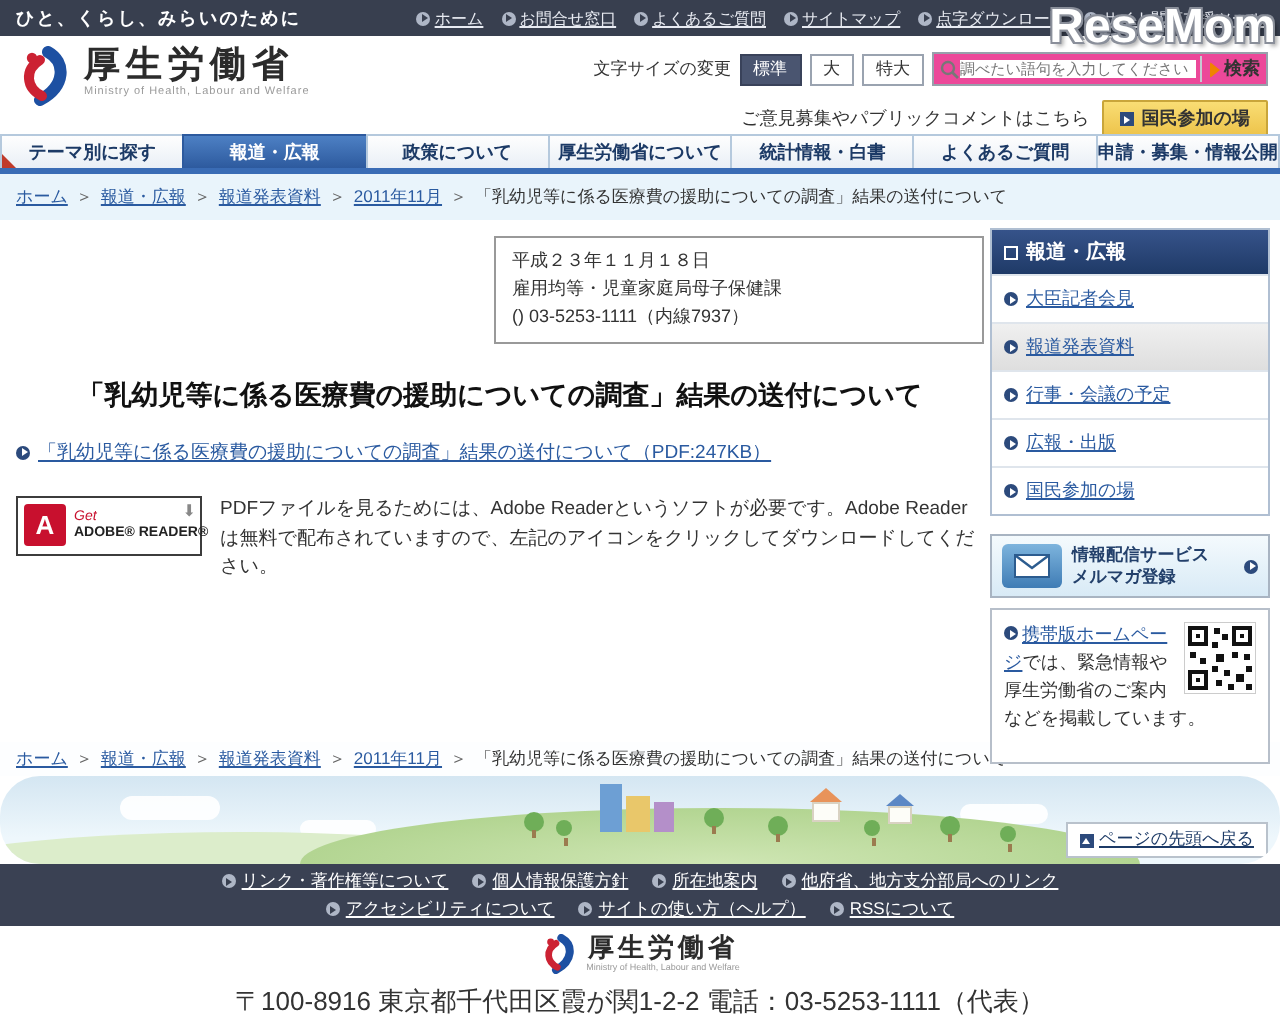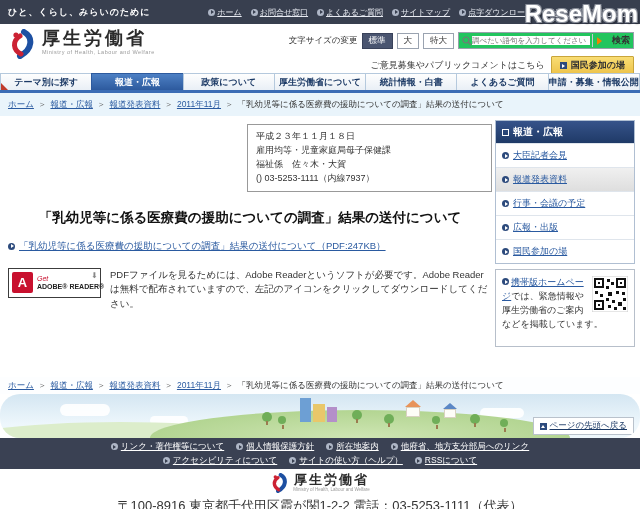--- a/index.html
+++ b/index.html
@@ -1,42 +1,42 @@
 <!DOCTYPE html>
 <html><head>
 <meta charset="utf-8">
 <style>
   * { margin:0; padding:0; box-sizing:border-box; }
   html,body { background:#fff; }
   body { font-family:"Liberation Sans","DejaVu Sans",sans-serif; }
   #page { position:relative; width:640px; height:509px; overflow:hidden; background:#fff; margin:0 auto; }
 
   
-  .topbar { height:24px; background:#383f4f; color:#fff; display:flex; align-items:center; justify-content:space-between; padding:0 8px; }
+  .topbar { height:18px; background:#383f4f; color:#fff; display:flex; align-items:center; justify-content:space-between; padding:0 8px; }
   .topbar .tagline { font-size:9px; font-weight:bold; letter-spacing:1px; }
   .toplinks { display:flex; align-items:center; gap:9px; }
   .toplink { display:flex; align-items:center; gap:2px; font-size:8px; color:#e8ebf2; text-decoration:underline; cursor:pointer; white-space:nowrap; }
   .bul { width:7px; height:7px; border-radius:50%; background:#aeb6c6; position:relative; flex:0 0 auto; }
   .bul::after { content:""; position:absolute; left:2.5px; top:1.5px; border-left:3px solid #383f4f; border-top:2px solid transparent; border-bottom:2px solid transparent; }
   .watermark { position:absolute; top:0px; right:2px; font-size:24px; font-weight:bold; color:#fff; z-index:50;
     text-shadow:-1px -1px 0 #8a8f9a, 1px -1px 0 #8a8f9a, -1px 1px 0 #8a8f9a, 1px 1px 0 #8a8f9a, 2px 2px 2px rgba(0,0,0,.35); letter-spacing:0px; }
 
   
   .header { position:relative; height:49px; background:#fff; }
   .logo { position:absolute; left:8px; top:5px; display:flex; align-items:flex-start; gap:4px; }
   .logo-text .jp { font-size:18px; font-weight:bold; color:#2b2b2b; letter-spacing:3px; line-height:1.1; }
   .logo-text .en { font-size:5.5px; color:#9a9a9a; letter-spacing:.5px; }
   .header-right { position:absolute; right:6px; top:8px; display:flex; flex-direction:column; align-items:flex-end; gap:7px; }
   .fs-row { display:flex; align-items:center; gap:4px; }
   .fs-label { font-size:8.5px; color:#333; }
   .fs-btn { font-size:8.5px; padding:1px 6px; border:1px solid #9aa3b0; background:#fff; color:#333; cursor:pointer; }
   .fs-btn.sel { background:#4a5570; color:#fff; border-color:#39425a; }
-  .searchbox { display:flex; align-items:center; border:1px solid #98a0ab; background:#22c55e; height:17px; padding:0 3px; }
+  .searchbox { display:flex; align-items:center; border:1px solid #98a0ab; background:#ec4899; height:17px; padding:0 3px; }
   .searchbox input { border:0; outline:0; font-size:7.5px; width:118px; color:#555; font-family:inherit; }
-  .search-btn { display:flex; align-items:center; gap:10px; border-left:1px solid #c5cad2; padding-left:4px; margin-left:2px; font-size:9px; font-weight:bold; color:#333; cursor:pointer; white-space:nowrap; }
+  .search-btn { display:flex; align-items:center; gap:2px; border-left:1px solid #c5cad2; padding-left:4px; margin-left:2px; font-size:9px; font-weight:bold; color:#333; cursor:pointer; white-space:nowrap; }
   .arrow-orange { width:0; height:0; border-left:5px solid #f08300; border-top:4px solid transparent; border-bottom:4px solid transparent; border-radius:1px; }
   .comment-row { display:flex; align-items:center; gap:6px; }
   .comment-text { font-size:9px; color:#333; }
   .gold-btn { display:flex; align-items:center; gap:4px; background:linear-gradient(#f9dd74,#edc34a); border:1px solid #c9a53a; padding:2px 8px; font-size:9px; font-weight:bold; color:#333; cursor:pointer; border-radius:1px; }
   .sq-navy { width:7px; height:7px; background:#2c4a7c; position:relative; }
   .sq-navy::after { content:""; position:absolute; left:2px; top:1.5px; border-left:3px solid #fff; border-top:2px solid transparent; border-bottom:2px solid transparent; }
 
   
   .nav { display:flex; height:20px; border-bottom:3px solid #3a6cb5; background:#fff; }
   .tab { flex:1; display:flex; align-items:center; justify-content:center; font-size:9px; font-weight:bold; color:#1c3a66; background:linear-gradient(#fefefe,#e9eff6); border:1px solid #b5c9dd; border-bottom:none; border-right-width:0; cursor:pointer; white-space:nowrap; position:relative; }
@@ -212,21 +212,20 @@
         <span class="sep">＞</span>
       <span>「乳幼児等に係る医療費の援助についての調査」結果の送付について</span>
     </div>
   </div>
 
   <div class="main">
     <div class="content">
       <div class="infobox">
         <div>平成２３年１１月１８日</div>
         <div>雇用均等・児童家庭局母子保健課</div>
-        <div>福祉係　佐々木・大賀</div>
         <div>() 03-5253-1111（内線7937）</div>
       </div>
       <h1 class="doc-title">「乳幼児等に係る医療費の援助についての調査」結果の送付について</h1>
       <div class="pdf-row">
         <i class="bul-navy"></i>
         <a>「乳幼児等に係る医療費の援助についての調査」結果の送付について（PDF:247KB）</a>
       </div>
       <div class="adobe-row">
         <div class="adobe-badge">
           <span class="adobe-icon">A</span>
@@ -259,20 +258,33 @@
             <a>行事・会議の予定</a>
           </div>
         <div class="menu-item">
             <i class="bul-navy"></i>
             <a>広報・出版</a>
           </div>
         <div class="menu-item">
             <i class="bul-navy"></i>
             <a>国民参加の場</a>
           </div>
+      </div>
+      <div class="mailmag">
+        <span class="env-icon">
+          <svg width="18" height="12" viewBox="0 0 18 12">
+            <rect x="0.5" y="0.5" width="17" height="11" fill="#fff" stroke="#2c5c8f"></rect>
+            <polyline points="1,1 9,7 17,1" fill="none" stroke="#2c5c8f" stroke-width="1.2"></polyline>
+          </svg>
+        </span>
+        <span class="mailmag-text">
+          <div>情報配信サービス</div>
+          <div>メルマガ登録</div>
+        </span>
+        <i class="bul-navy"></i>
       </div>
       <div class="mobile-box">
         <svg class="qr" width="36" height="36" viewBox="0 0 36 36">
           <rect width="36" height="36" fill="#fff" stroke="#ccc" stroke-width="1"></rect>
           <g fill="#111">
             <rect x="2" y="2" width="10" height="10"></rect>
               <rect x="4" y="4" width="6" height="6" fill="#fff"></rect>
               <rect x="6" y="6" width="2" height="2"></rect>
             <rect x="24" y="2" width="10" height="10"></rect>
               <rect x="26" y="4" width="6" height="6" fill="#fff"></rect>

